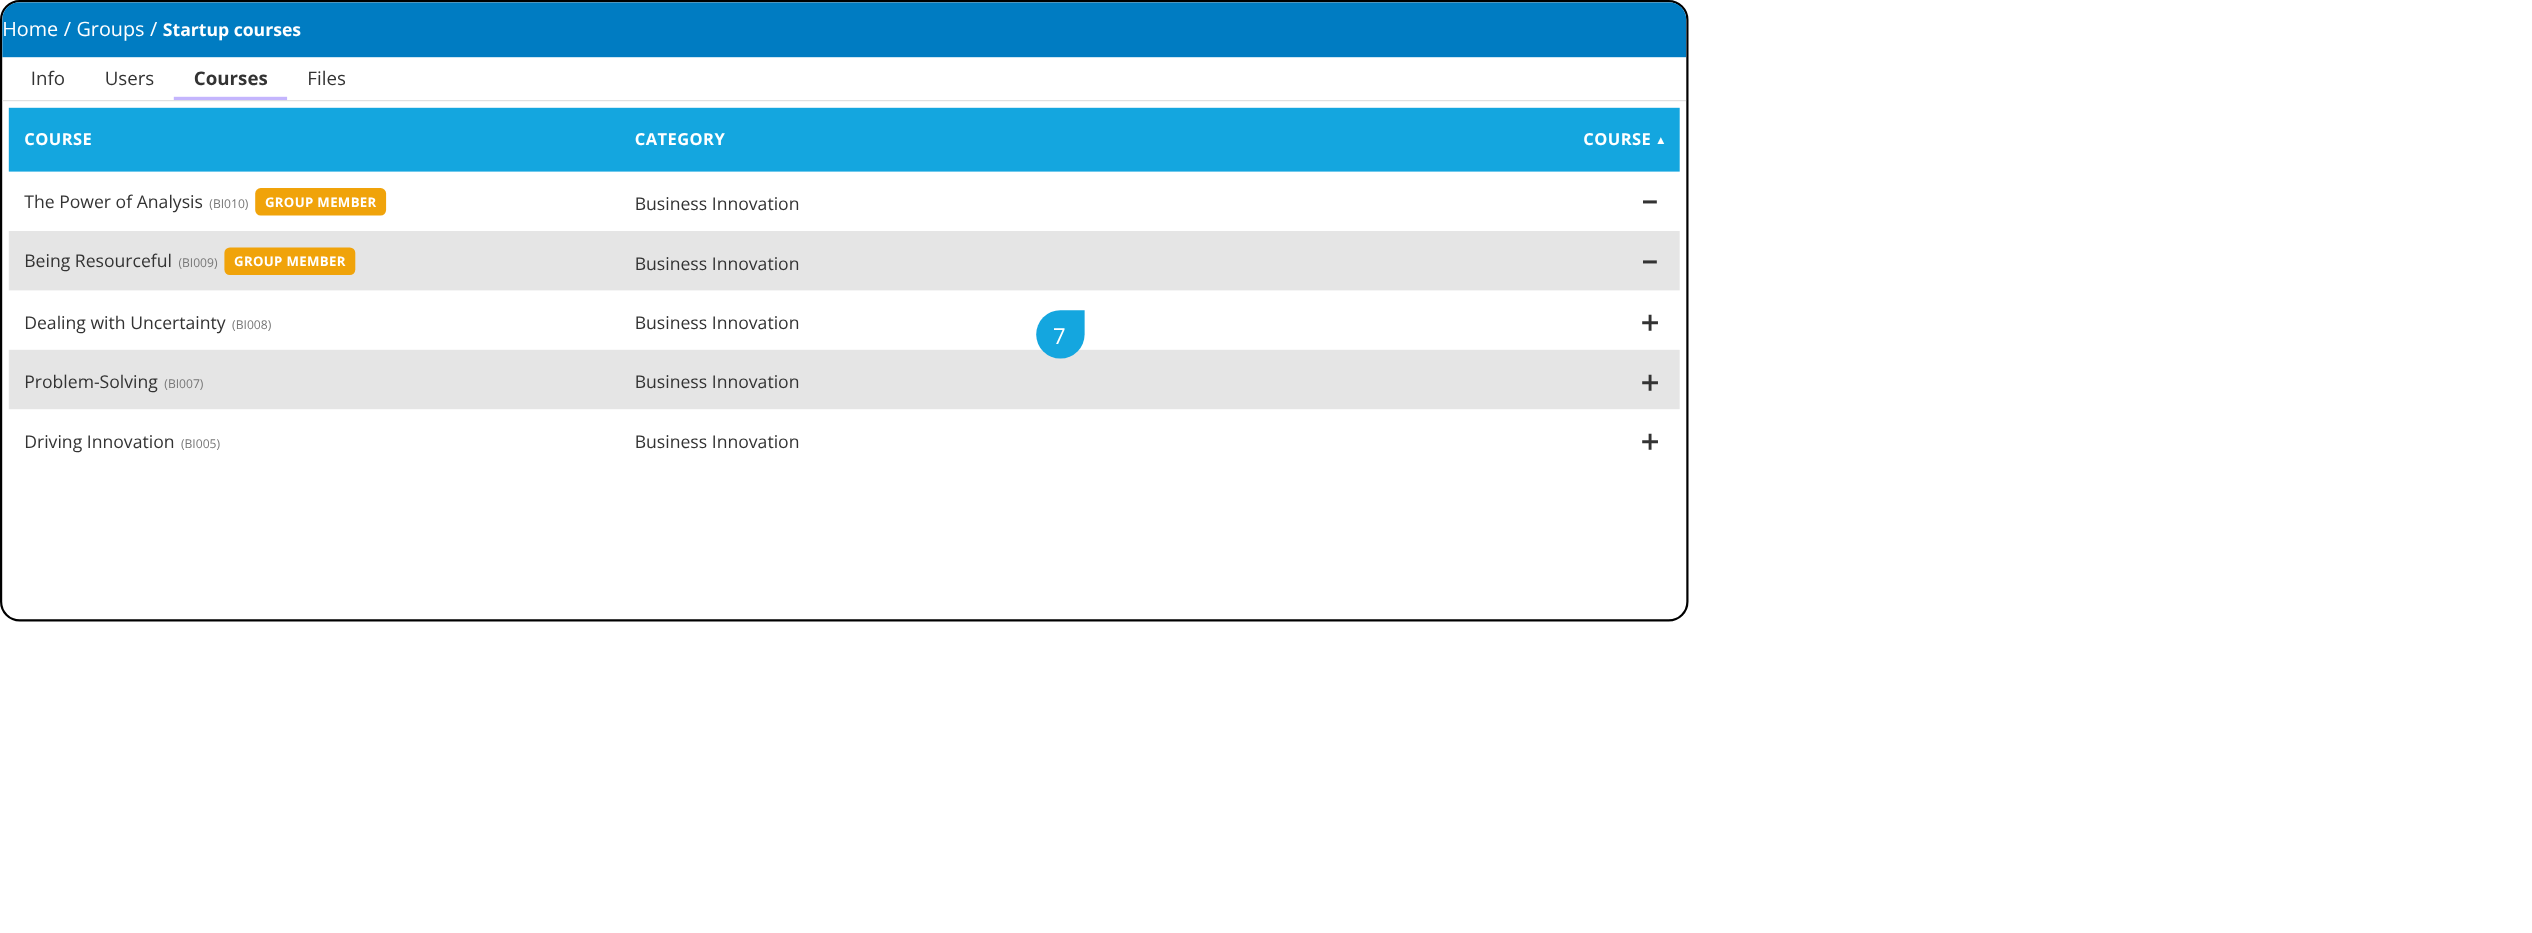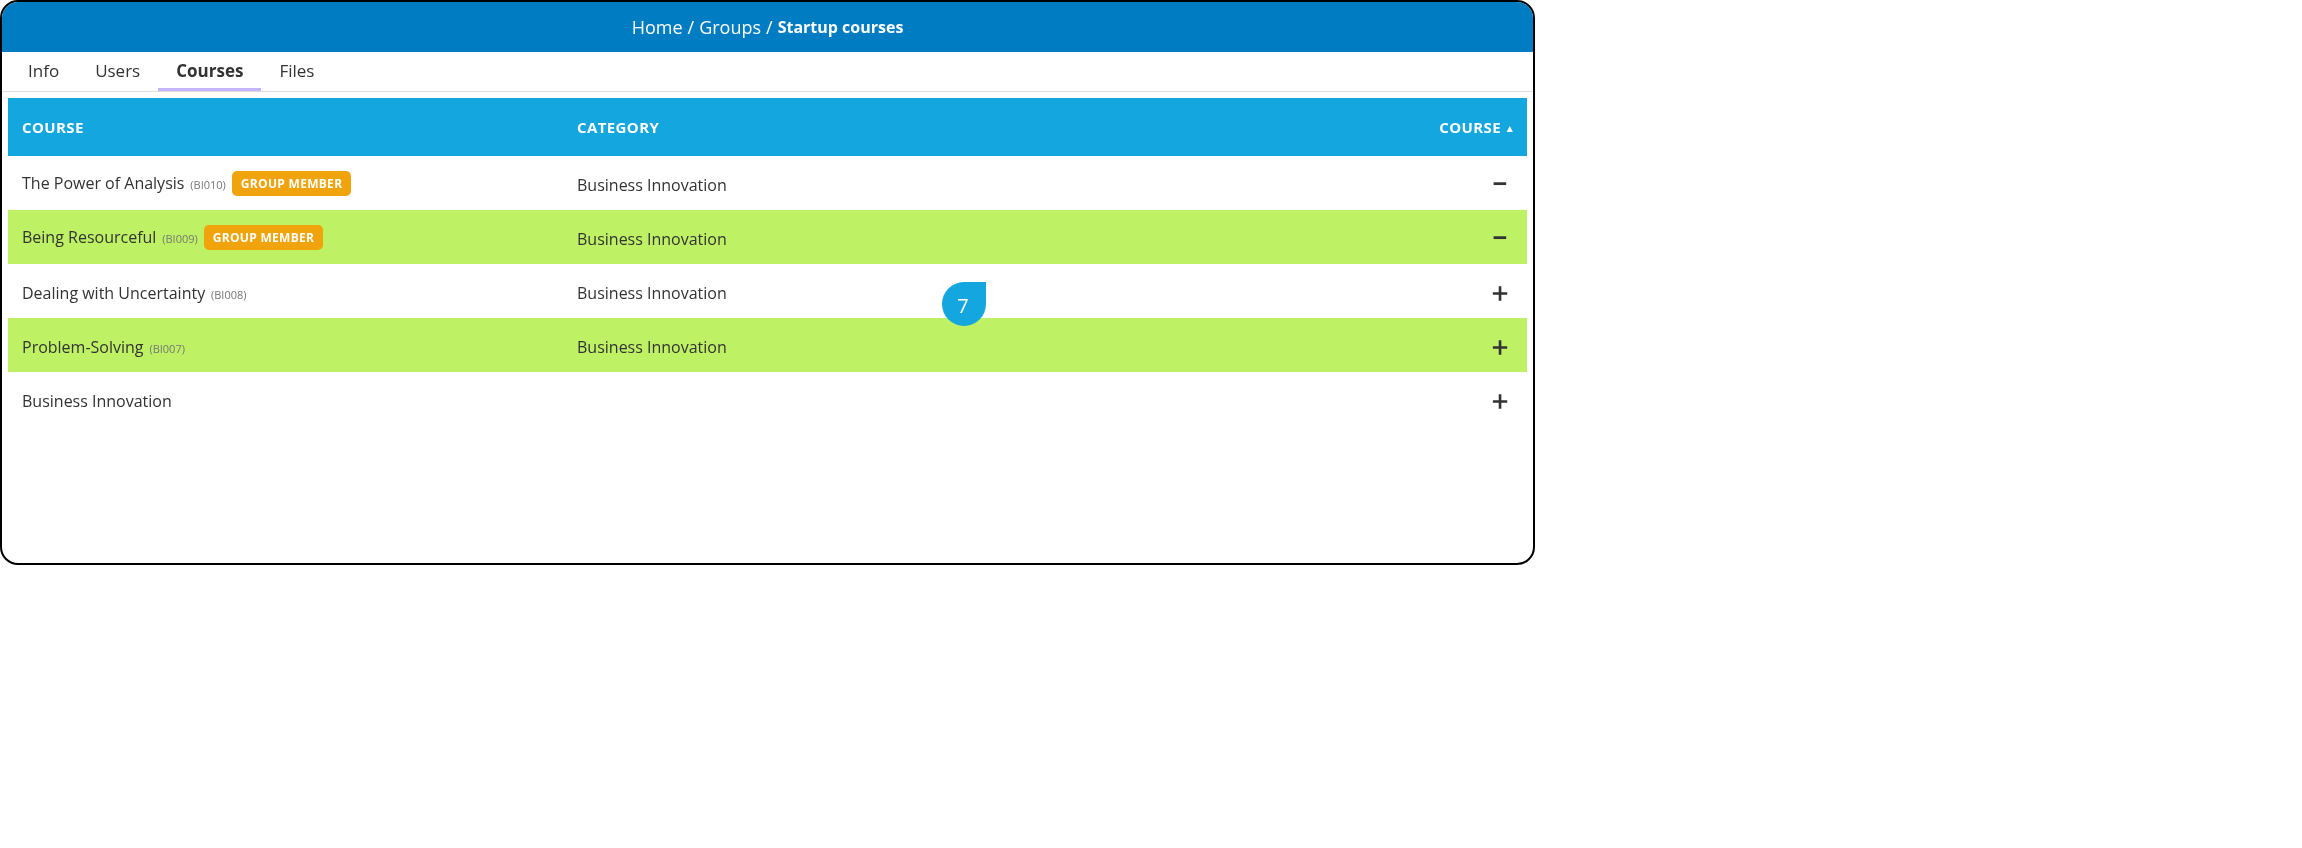--- a/index.html
+++ b/index.html
@@ -18,21 +18,20 @@
     position: relative;
     background: #fff;
   }
   .header-bar {
     background: #007cc2;
     height: 50px;
     display: flex;
     align-items: center;
     color: #fff;
     font-size: 18px;
-    justify-content: center;
   }
   .header-bar a { color: #fff; text-decoration: none; }
   .crumb-sep { margin: 0 5px; }
   .crumb-current { font-weight: 700; font-size: 16px; }
 
   .tabs {
     display: flex;
     align-items: flex-end;
     height: 40px;
     padding-left: 8px;
@@ -71,21 +70,21 @@
   .thead .sort-caret { font-size: 11px; }
 
   .row {
     display: flex;
     align-items: flex-end;
     min-height: 48px;
     padding: 14px 14px;
     font-size: 16px;
     color: #333;
   }
-  .row.alt { background: #bef264; }
+  .row.alt { background: #e5e5e5; }
   .course-title { color: #333; }
   .course-code { font-size: 11px; color: #777; margin-left: 3px; }
   .badge {
     display: inline-block;
     background: #f0a30a;
     color: #fff;
     font-size: 12px;
     font-weight: 700;
     letter-spacing: 0.3px;
     padding: 4px 9px;
@@ -174,20 +173,21 @@
           </div>
         </div>
         <div class="row alt">
           <div class="col-course"><span class="course-title">Problem-Solving</span><span class="course-code"> (BI007)</span></div>
           <div class="col-category">Business Innovation</div>
           <div class="col-options">
             <div class="opt-btn">＋</div>
           </div>
         </div>
         <div class="row">
+          <div class="col-course"><span class="course-title">Driving Innovation</span><span class="course-code"> (BI005)</span></div>
           <div class="col-category">Business Innovation</div>
           <div class="col-options">
             <div class="opt-btn">＋</div>
           </div>
         </div>
       </div>
   </div>
 
   <div class="callout-bubble" style="left: 940px; top: 280px;">
     <span>7</span>

